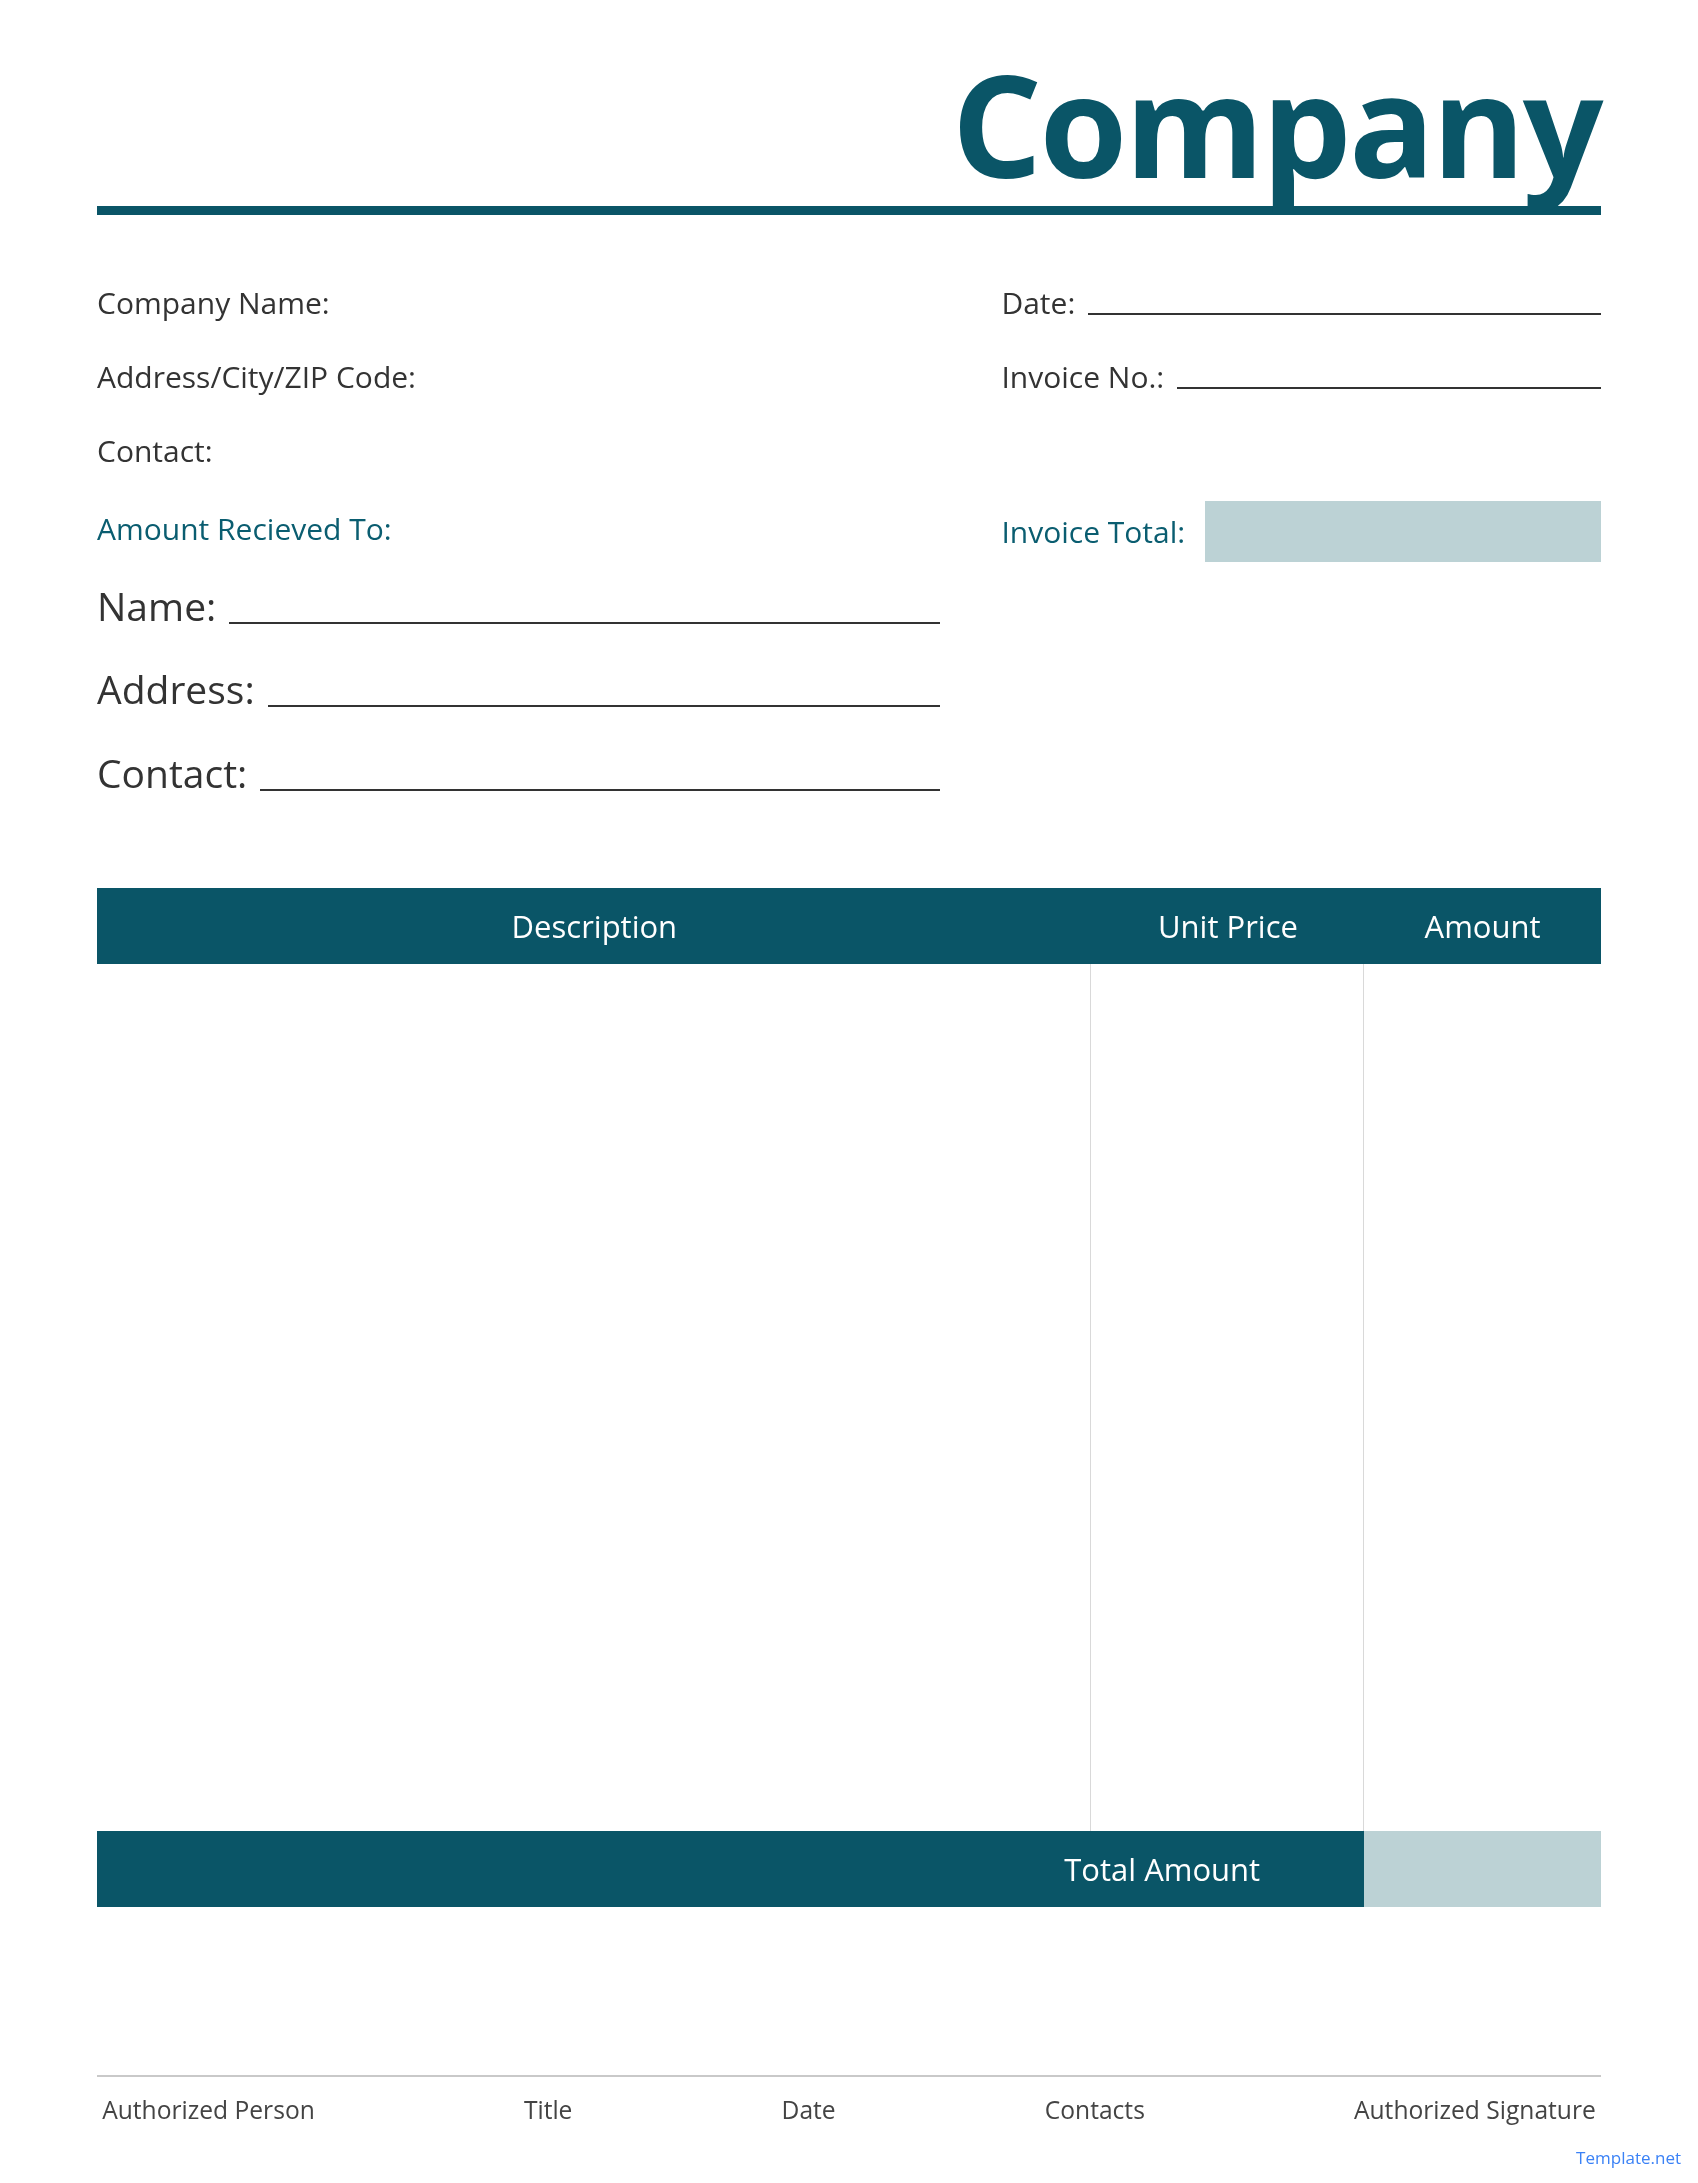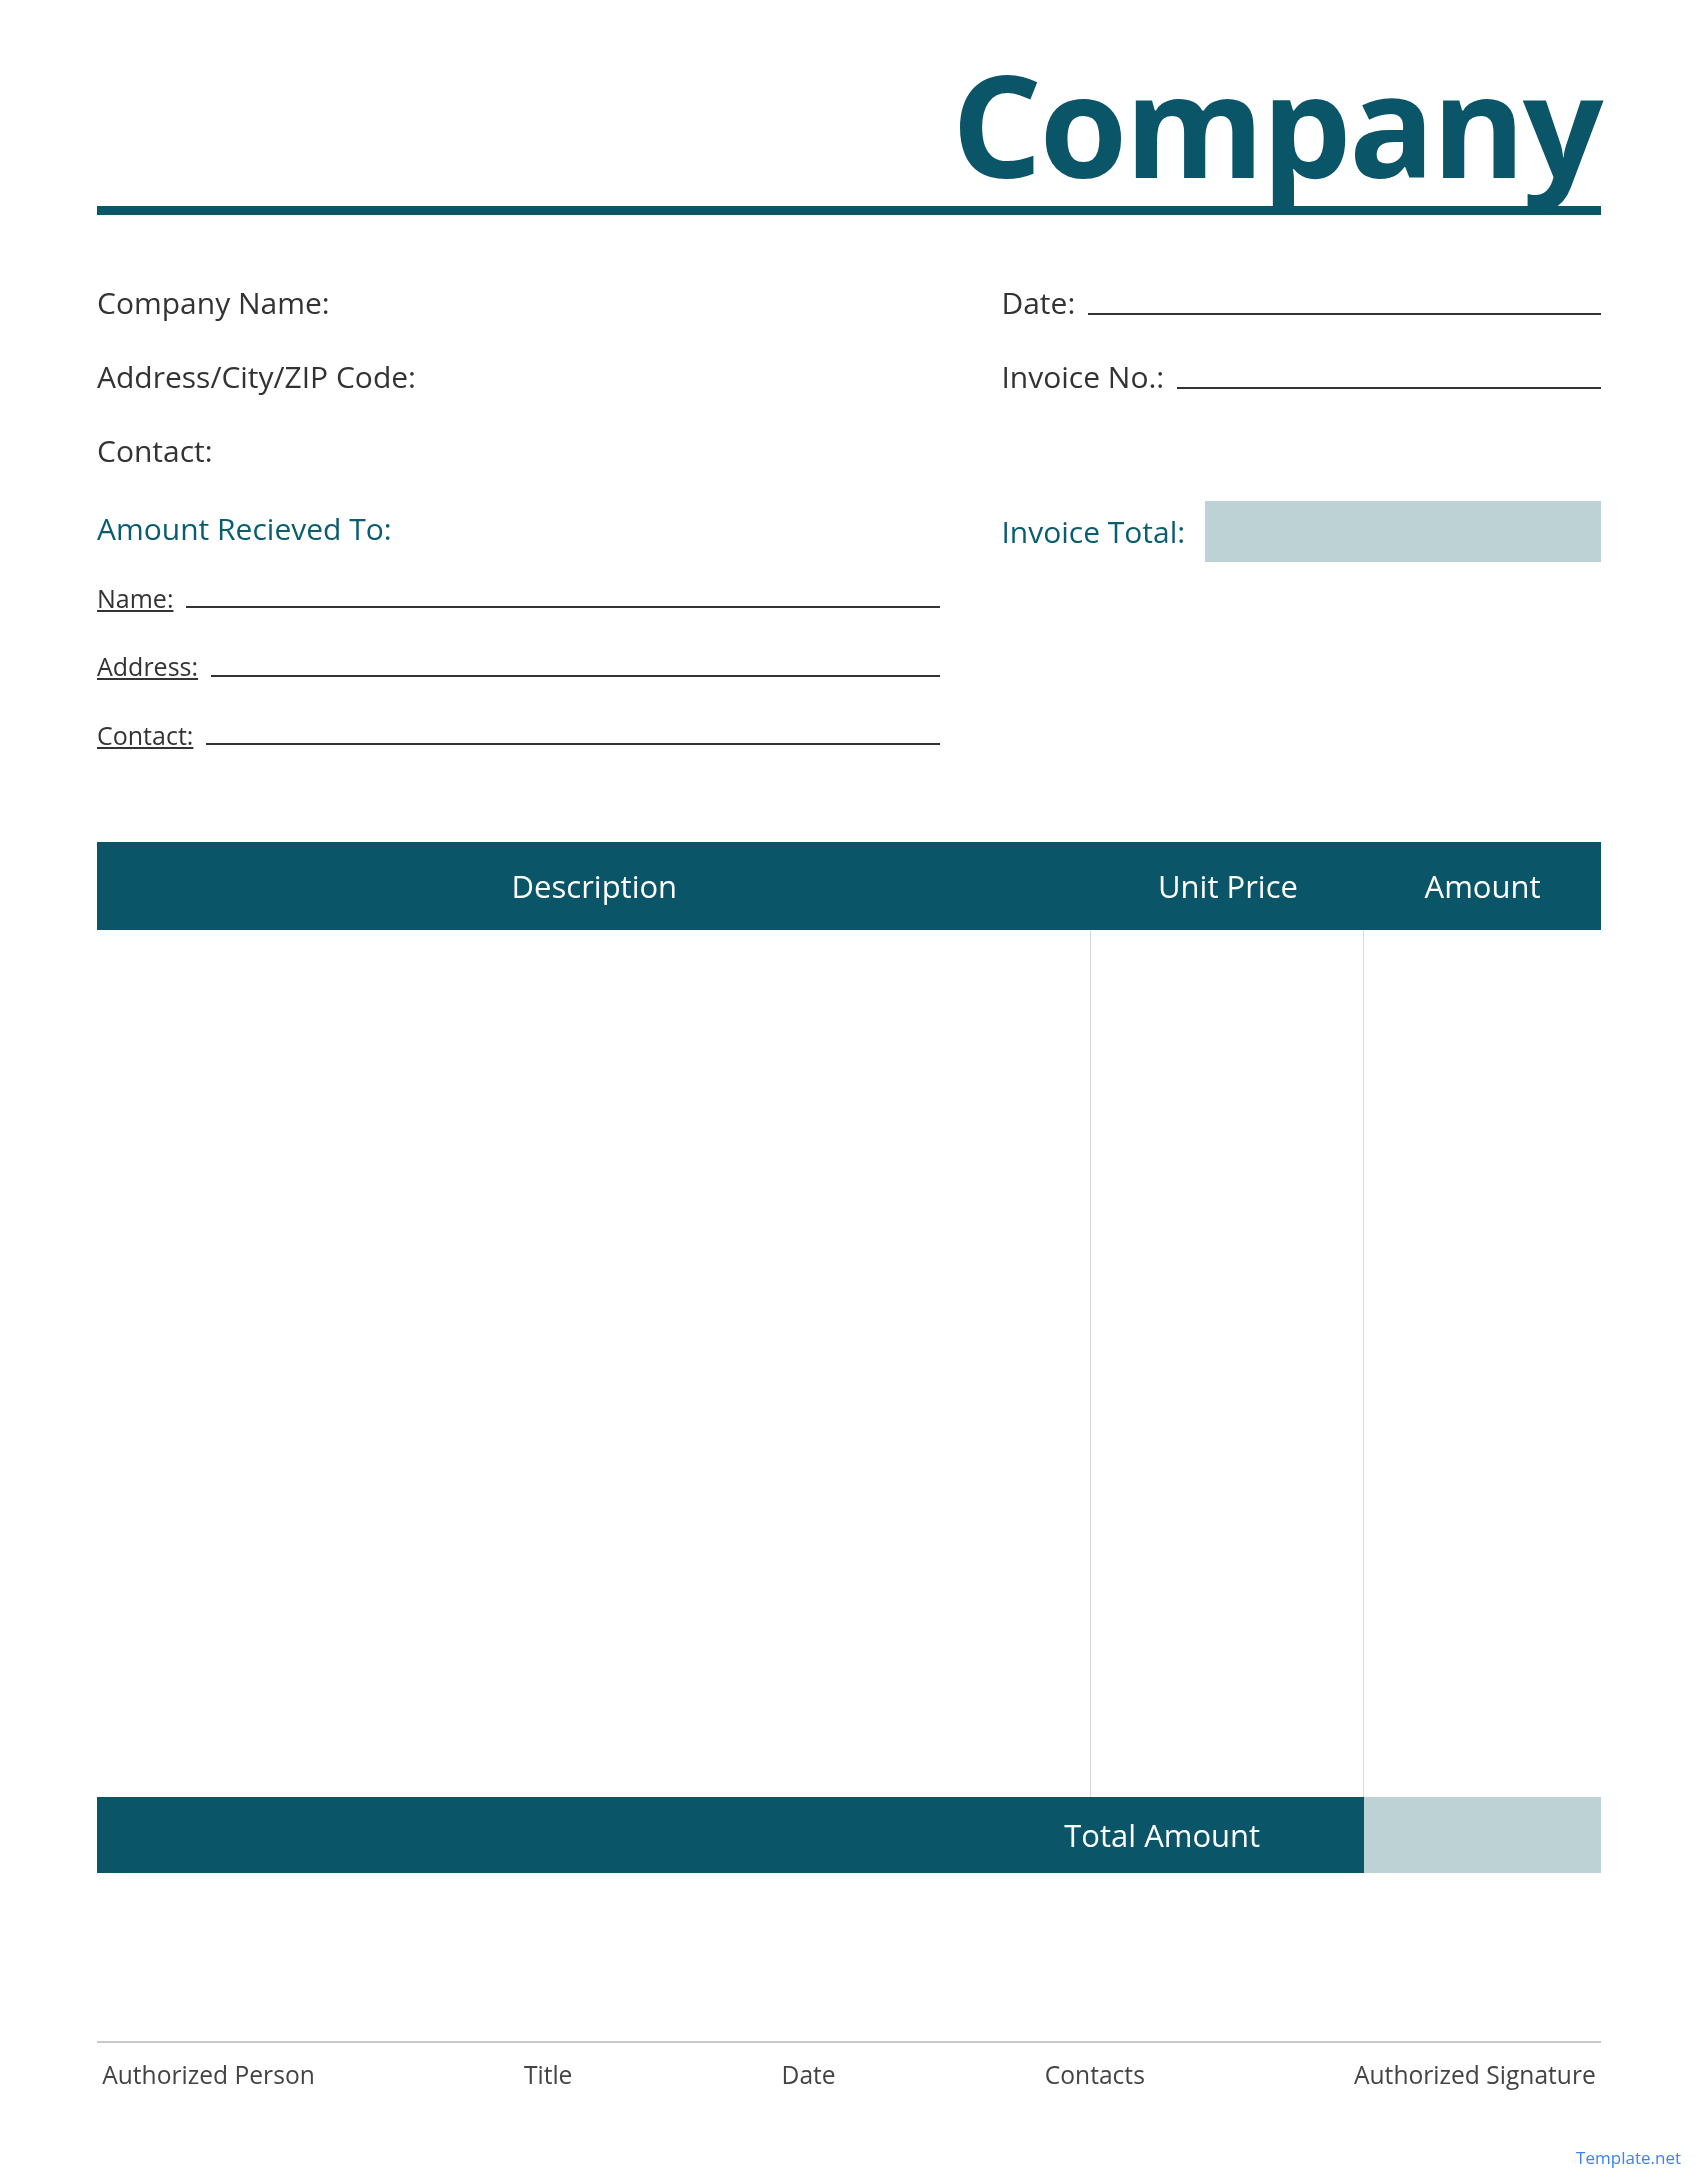--- a/index.html
+++ b/index.html
@@ -64,26 +64,25 @@
   .teal-label {
     color: #0a5d70;
     font-size: 30px;
     margin-bottom: 36px;
     margin-top: 38px;
   }
 
   .recv-row {
     display: flex;
     align-items: flex-end;
-    font-size: 25px;
+    font-size: 39px;
     color: #333;
     margin-bottom: 41px;
     line-height: 1.1;
     padding-right: 26px;
-    text-decoration: underline;
   }
   .recv-row .field-line { margin-left: 13px; }
 
   .invoice-total-row {
     display: flex;
     align-items: center;
     margin-top: 26px;
   }
   .invoice-total-label {
     color: #0a5d70;
@@ -100,21 +99,21 @@
   
   .table-wrap {
     margin-top: 52px;
   }
   .thead {
     display: flex;
     background: #0a5567;
     color: #fff;
     font-size: 31px;
     font-weight: 400;
-    height: 88px;
+    height: 76px;
     align-items: center;
   }
   .th-desc { flex: 4.2; text-align: center; }
   .th-unit { flex: 1.15; text-align: center; }
   .th-amt  { flex: 1.0; text-align: center; }
 
   .tbody {
     display: flex;
     height: 867px;
     border-bottom: none;

